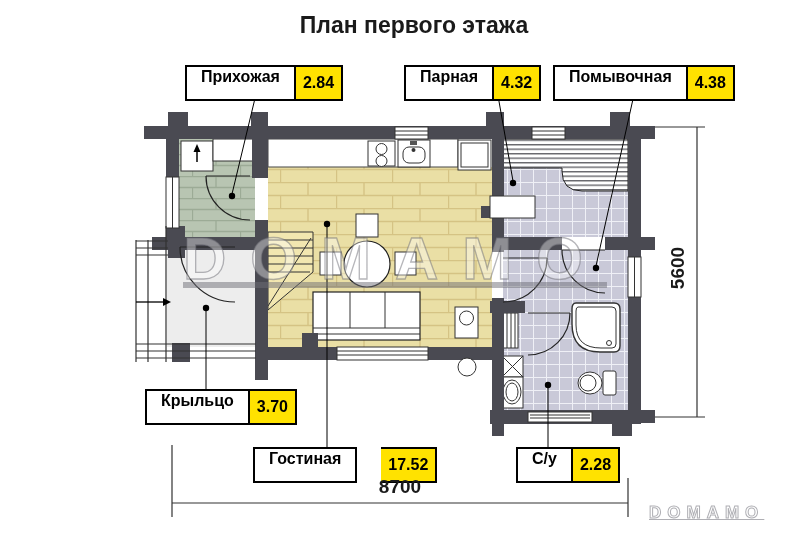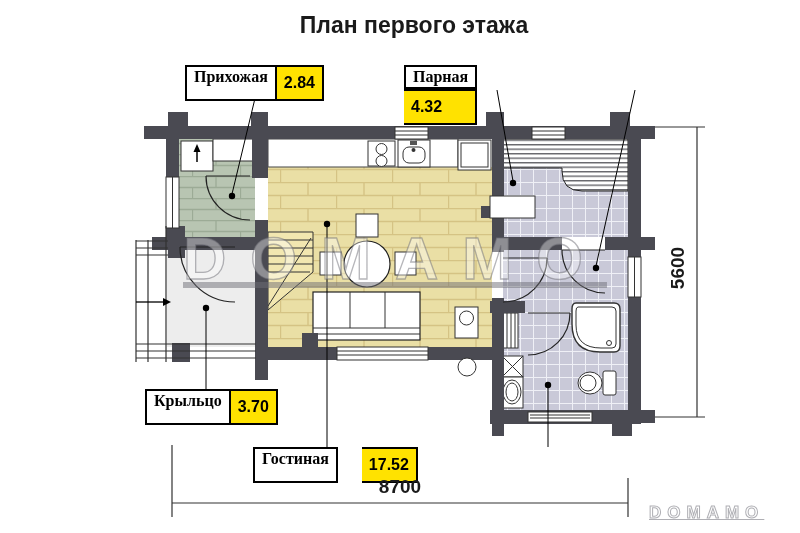--- a/index.html
+++ b/index.html
@@ -2,21 +2,21 @@
 <html style="--wall: #4a4a52; --living_floor: #eadfa5; --living_line: #d5c384; --hall_floor: #b8c5b2; --hall_line: #9cab96; --tile_floor: #c9c9d8; --tile_line: #eff0f6; --porch_floor: #ededed; --label_yellow: #ffe200;"><head>
 <meta charset="utf-8">
 <style>
   html,body{margin:0;padding:0;background:#fff;}
   #stage{position:relative;width:800px;height:533px;background:#fff;overflow:hidden;
          font-family:"Liberation Sans",sans-serif;}
   #plan-svg{position:absolute;left:0;top:0;}
   .page-title{position:absolute;top:12px;left:0;width:100%;box-sizing:border-box;padding-left:28px;
               text-align:center;font-size:23px;font-weight:bold;color:#1a1a1a;}
   .room-label{position:absolute;display:flex;font-size:16px;font-weight:bold;color:#000;white-space:nowrap;}
-  .room-label .name{background:#fff;border:2px solid #000;padding:1px 7px;font-family:Liberation Serif, serif;}
+  .room-label .name{background:#fff;border:2px solid #000;padding:1px 14px;}
   .room-label .val{background:var(--label_yellow,#ffe200);border:2px solid #000;border-left:none;padding:7px 7px;}
   .dim{position:absolute;font-size:19px;font-weight:bold;color:#1a1a1a;text-align:center;}
   .dim-h{left:330px;top:476px;width:140px;}
   .dim-v{left:645px;top:254px;width:66px;height:28px;line-height:28px;transform:rotate(-90deg);}
   .wm{position:absolute;font-weight:bold;color:rgba(255,255,255,0.38);text-decoration:underline;
       -webkit-text-stroke:1.3px rgba(110,110,118,0.5);}
   .wm-large{left:183px;top:224px;font-size:60px;letter-spacing:24px;}
   .wm-small{left:649px;top:503px;font-size:17px;letter-spacing:6px;-webkit-text-stroke:1px rgba(110,110,118,0.55);}
 </style>
 </head>
@@ -233,31 +233,39 @@
       <path d="M172,503 H628 M172,445 V517 M628,478 V517"></path>
     </g>
   </svg>
 
   <div class="page-title">План первого этажа</div>
 
   <div class="room-label" style="left:185px;top:65px;">
     <span class="name">Прихожая</span>
     <span class="val">2.84</span>
   </div>
-  <div class="room-label" style="left:404px;top:65px;flex-direction:column;">
+  <div class="room-label" style="left:404px;top:65px;">
     <span class="name">Парная</span>
     <span class="val">4.32</span>
+  </div>
+  <div class="room-label" style="left:553px;top:65px;">
+    <span class="name">Помывочная</span>
+    <span class="val">4.38</span>
   </div>
   <div class="room-label" style="left:145px;top:389px;">
     <span class="name">Крыльцо</span>
     <span class="val">3.70</span>
   </div>
   <div class="room-label" style="left:253px;top:447px;gap:24px;">
     <span class="name">Гостиная</span>
     <span class="val">17.52</span>
   </div>
+  <div class="room-label" style="left:516px;top:447px;">
+    <span class="name">С/у</span>
+    <span class="val">2.28</span>
+  </div>
 
   <div class="dim dim-h">8700</div>
   <div class="dim dim-v">5600</div>
 
   <div class="wm wm-large">DOMAMO</div>
   <div class="wm wm-small">DOMAMO</div>
 </div>
 
 </body></html>

